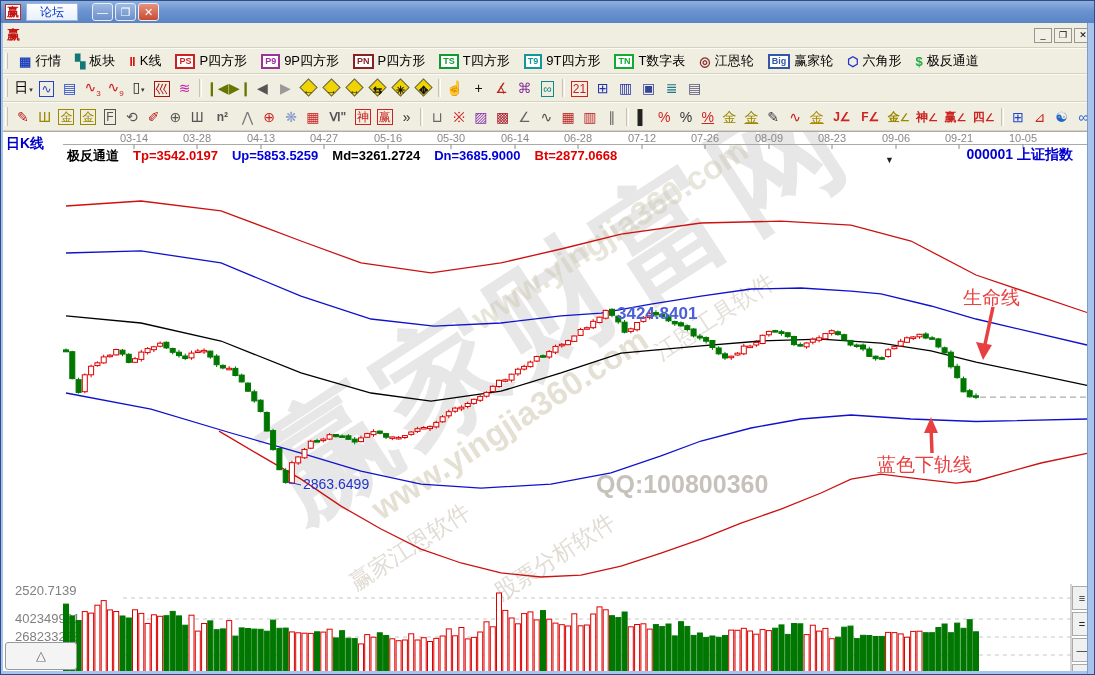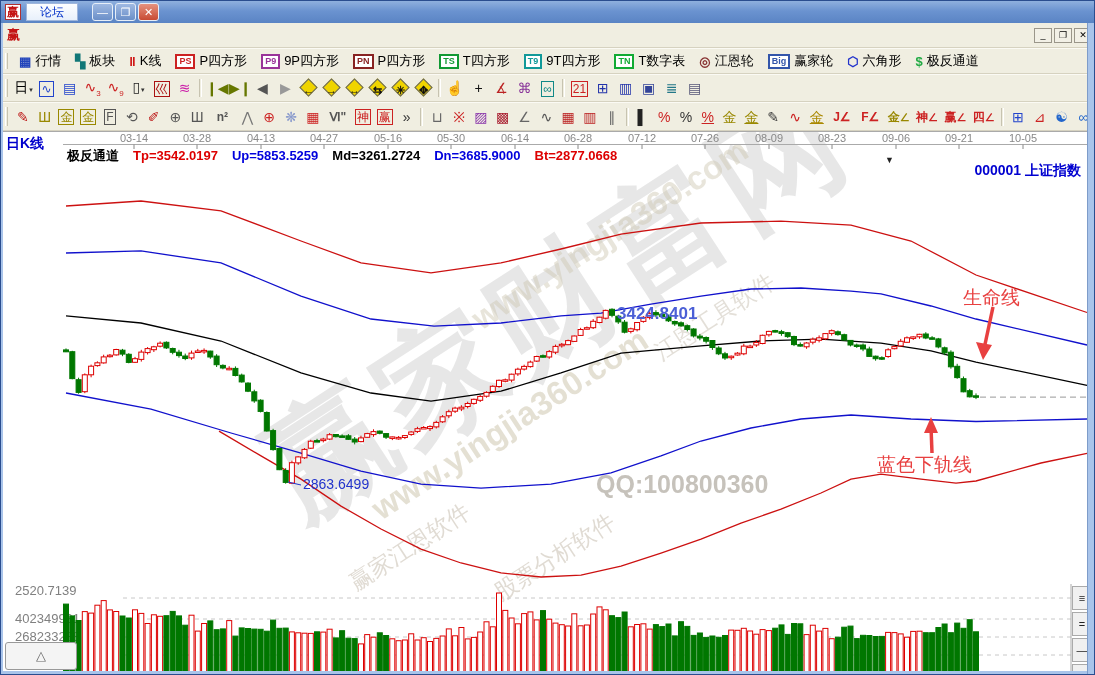--- a/index.html
+++ b/index.html
@@ -53,21 +53,21 @@
   .tbtn .diaov{position:absolute;left:0;right:0;top:3px;font-size:11px;color:#111;font-weight:bold;}
   .tbtn .undl{text-decoration:underline;}
   .tsep{width:3px;height:18px;border-left:1px solid #C7C3B0;border-right:1px solid #fff;margin:0 3px;}
   .t3txt{font-size:12px;font-weight:bold;}
   
   .chartwrap{position:absolute;left:0;top:130px;width:1088px;height:545px;background:#fff;}
   #chart-svg{position:absolute;left:0;top:0;}
   .period-label{position:absolute;left:5px;top:4px;color:#0000CC;font-size:14px;font-weight:bold;}
   .info-row{position:absolute;left:66px;top:16px;font-size:13px;font-weight:bold;white-space:nowrap;}
   .info-row span{margin-right:14px;}
-  .symbol{position:absolute;right:8px;top:15px;color:#0000D0;font-size:14px;font-weight:bold;margin-top:16px;}
+  .symbol{position:absolute;right:16px;top:15px;color:#0000D0;font-size:14px;font-weight:bold;}
   .caret{position:absolute;left:884px;top:24px;color:#222;font-size:9px;}
   .blbtn{position:absolute;left:4px;top:511px;width:72px;height:28px;background:#F4F4F4;
     border:1px solid #999;border-radius:3px;color:#666;font-size:13px;line-height:24px;text-align:center;cursor:pointer;}
   .sidebtn{position:absolute;left:1071px;width:20px;background:#F0F0F0;border:1px solid #AAA;
     color:#222;text-align:center;cursor:pointer;padding:0;font-size:11px;line-height:10px;}
 </style>
 </head>
 <body>
 
 <div class="win">

